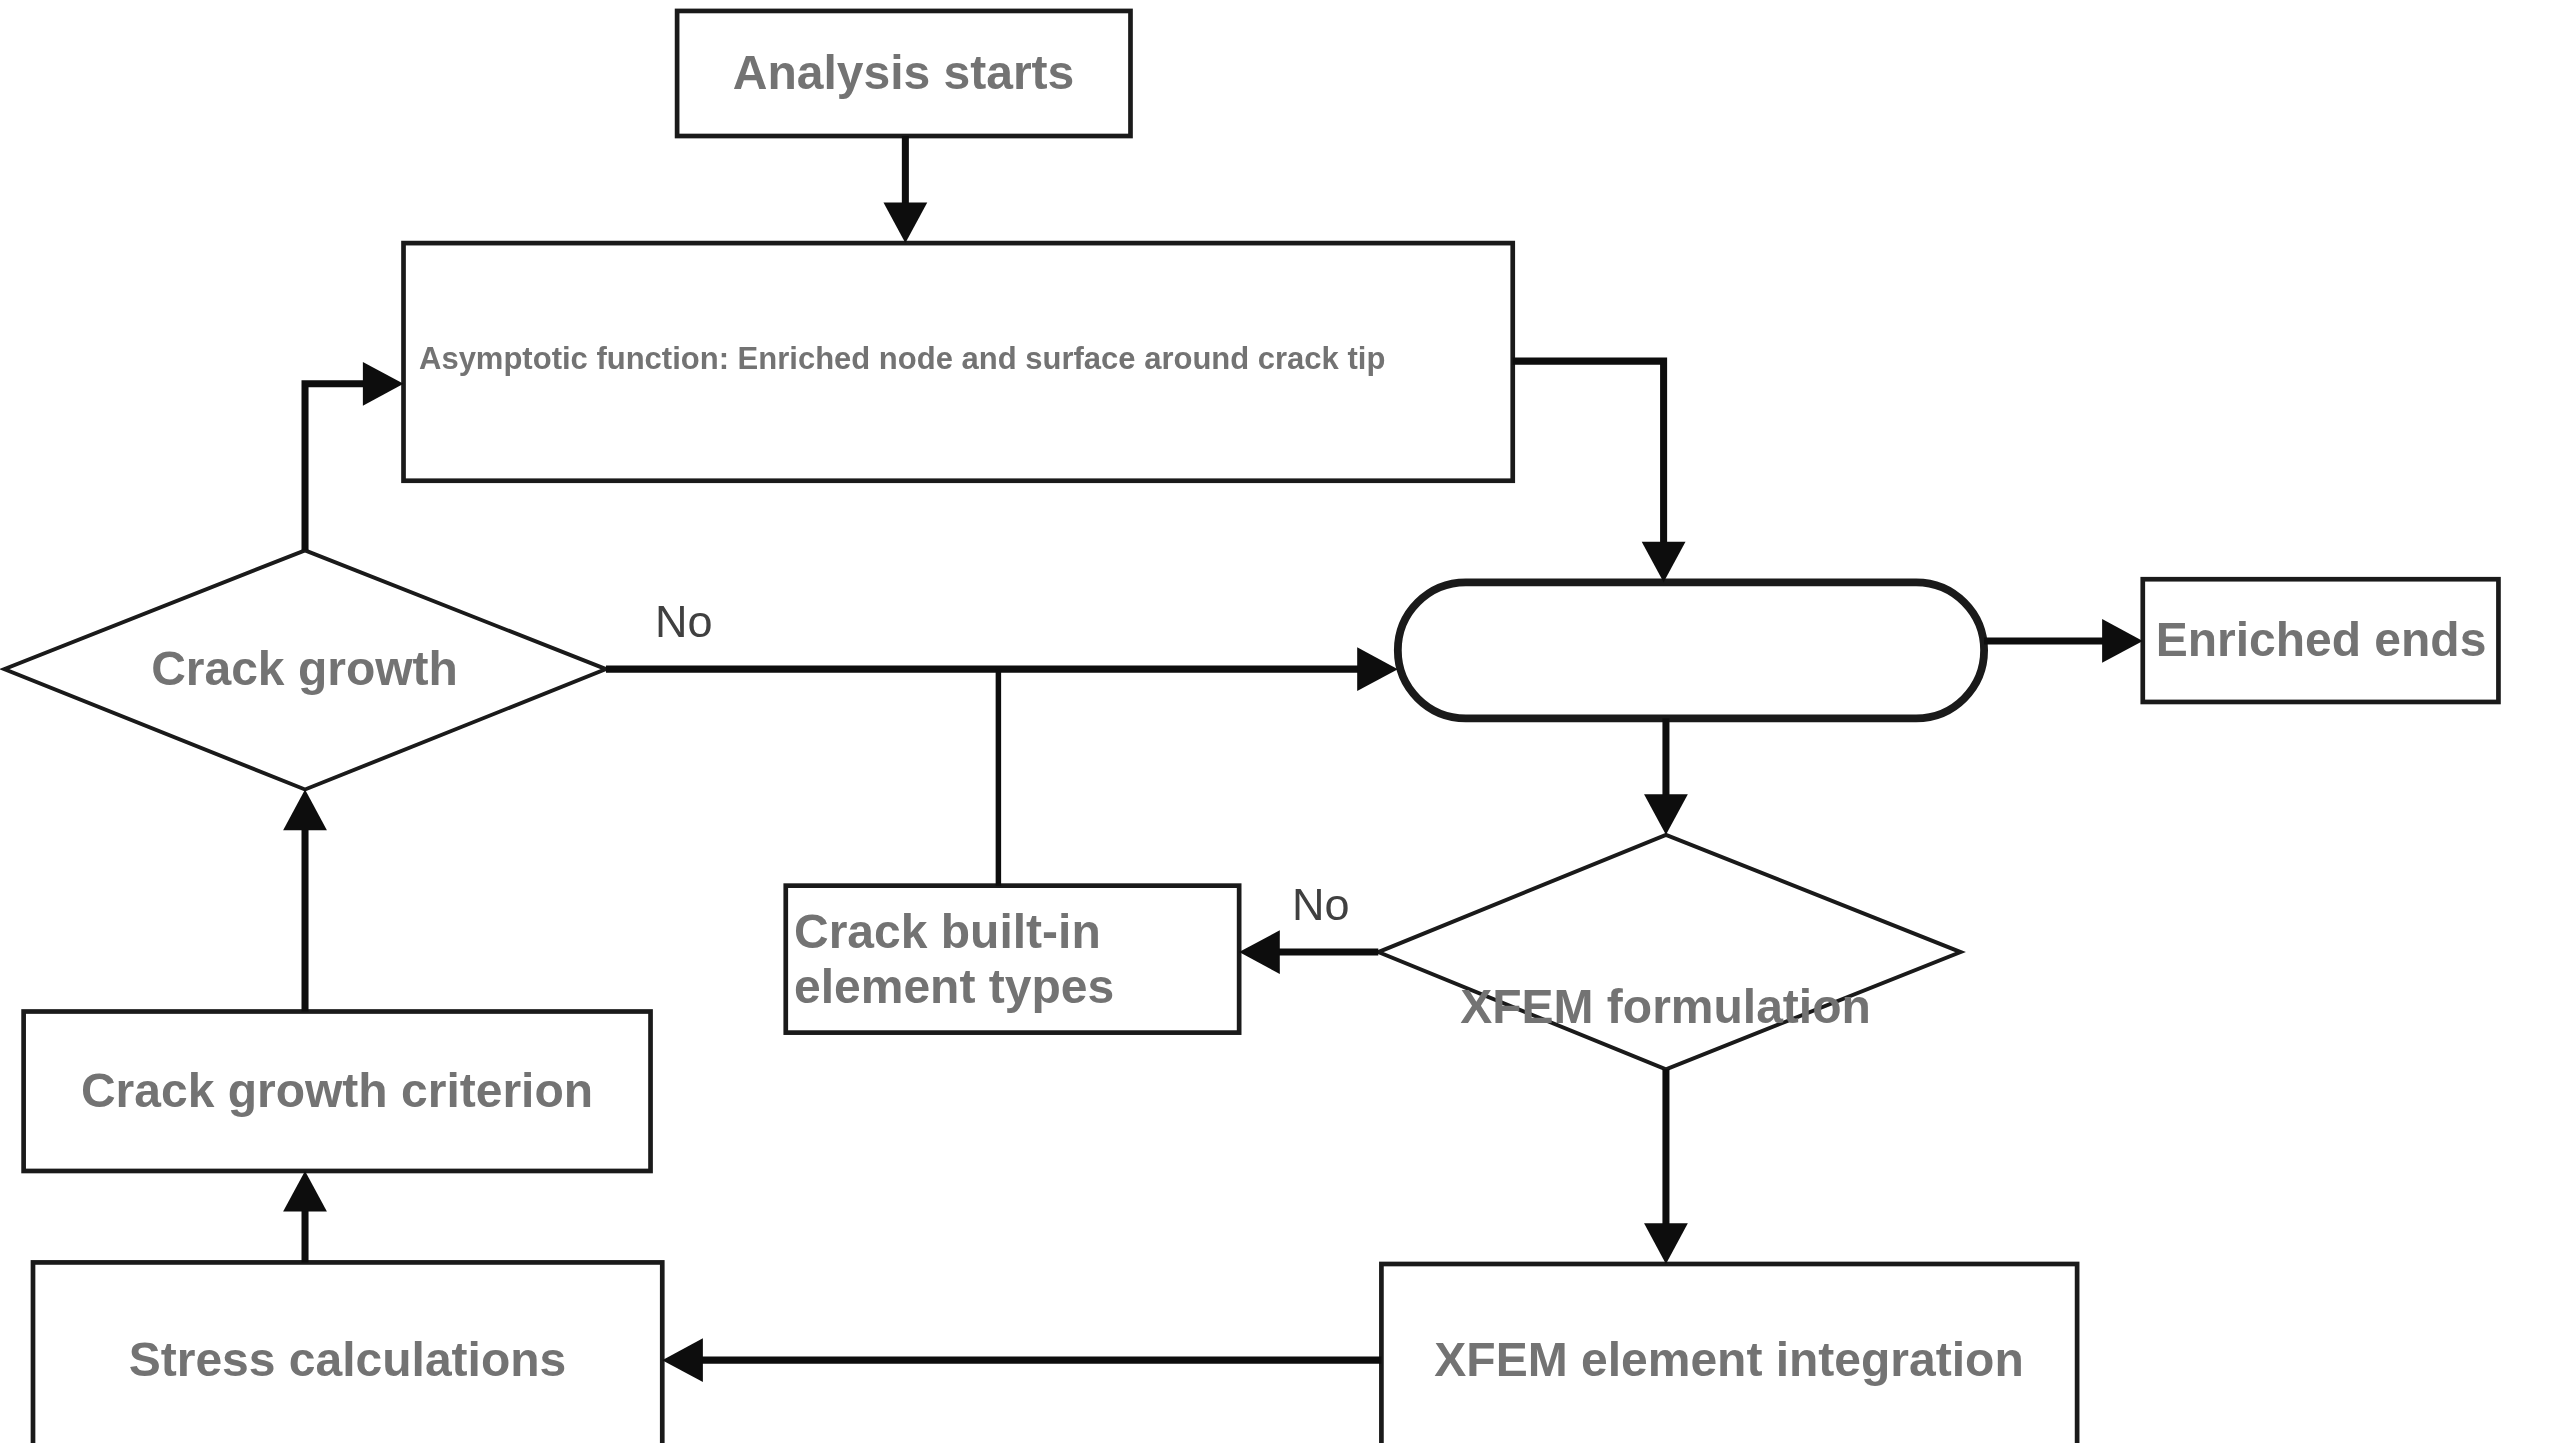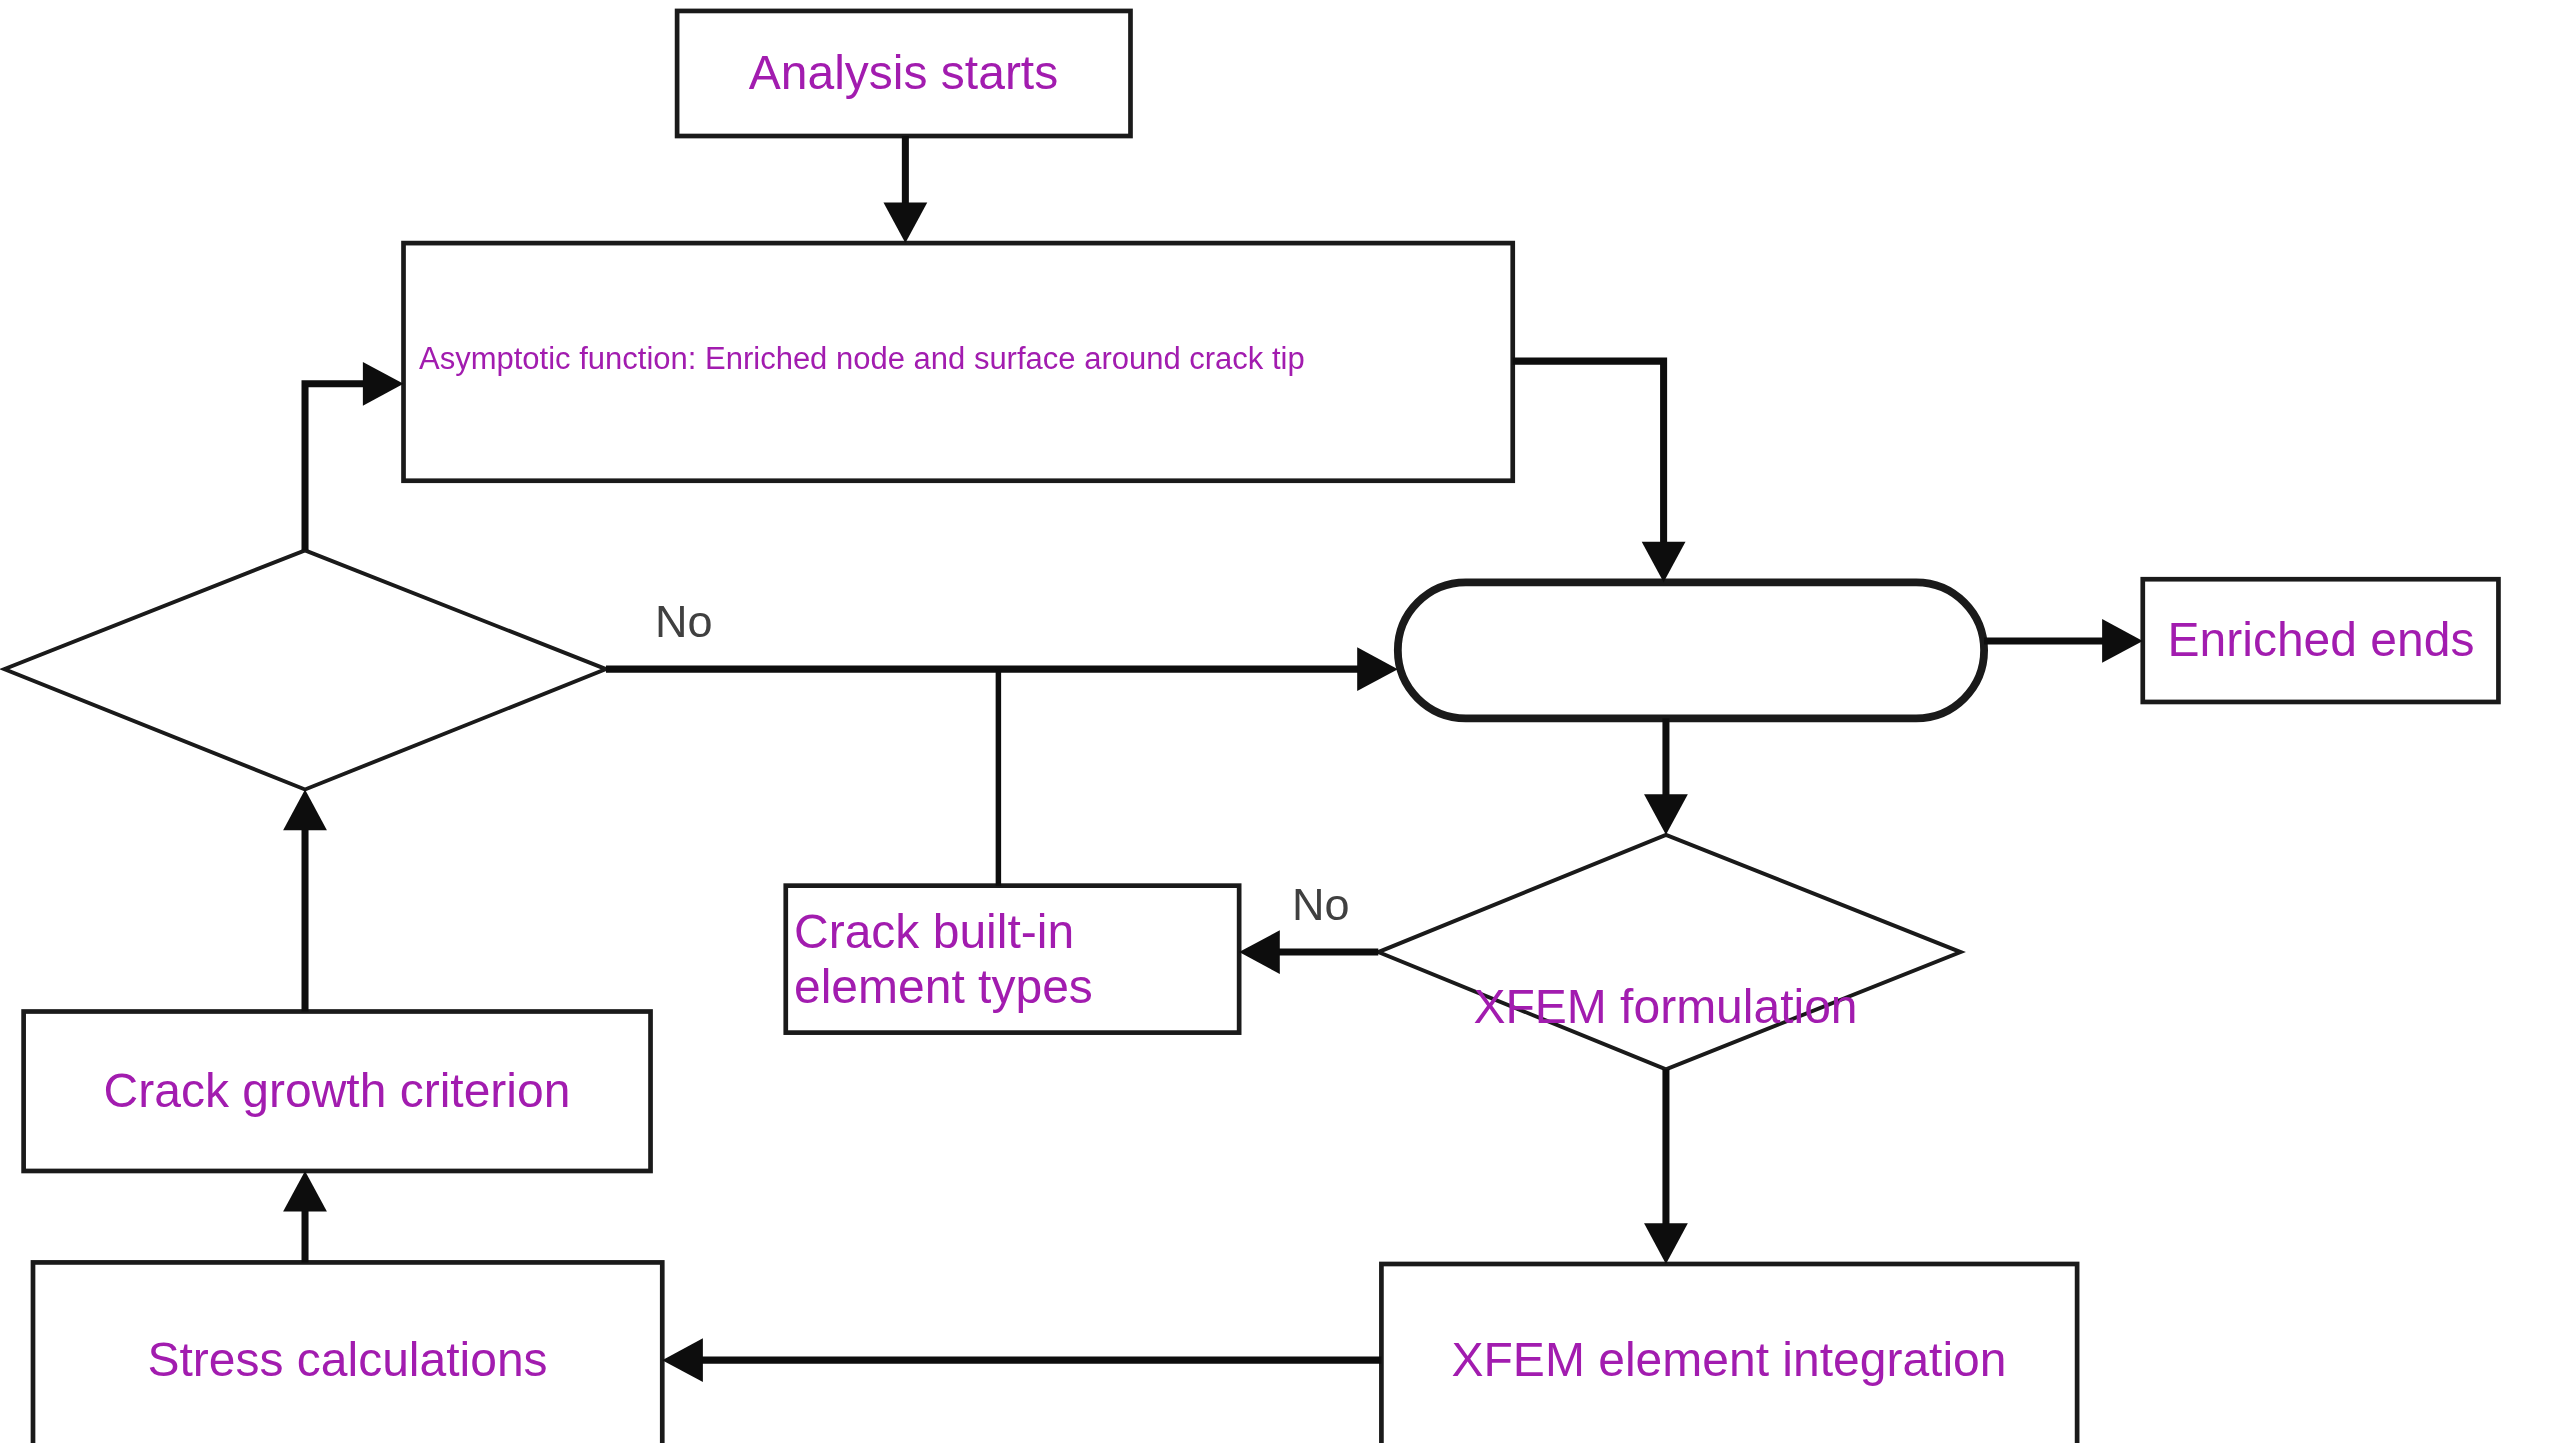--- a/index.html
+++ b/index.html
@@ -46,24 +46,25 @@
     stroke-width: 7;
   }
   .arrowhead { fill: #0d0d0d; stroke: none; }
   .node-label {
     position: absolute;
     display: flex;
     align-items: center;
     justify-content: center;
     text-align: center;
     font-family: "Liberation Sans", sans-serif;
-    color: #a21caf;
+    color: #737373;
     line-height: 1.14;
     white-space: pre-line;
     pointer-events: none;
+    font-weight: bold;
   }
   .lbl-big { font-size: 48px; }
   .lbl-head { font-size: 45px; }
   .lbl-small { font-size: 31px; line-height: 1.42; text-align: left; justify-content: flex-start; }
   .edge-label {
     position: absolute;
     font-family: "Liberation Sans", sans-serif;
     font-size: 45px;
     color: #404040;
     white-space: nowrap;
@@ -157,20 +158,21 @@
     </g>
 
   </svg>
 
   <div class="node-label lbl-big" style="left:677px; top:11px; width:453px; height:125px;">Analysis starts</div>
 
 
   <div class="node-label lbl-small" style="left:419px; top:338px; width:1095px; height:41px;">Asymptotic function: Enriched node and surface around crack tip</div>
 
 
+  <div class="node-label lbl-big" style="left:78px; top:630px; width:453px; height:78px;">Crack growth</div>
 
 
   <div class="node-label lbl-big" style="left:2143px; top:579px; width:356px; height:123px;">Enriched ends</div>
 
   <div class="node-label lbl-big" style="left:794px; top:886px; width:438px; height:147px; text-align:left; justify-content:flex-start;">Crack built-in
 element types</div>
 
   <div class="node-label lbl-big" style="left:1431px; top:968px; width:469px; height:78px;">XFEM formulation</div>
 
   <div class="node-label lbl-big" style="left:23.5px; top:1012px; width:627px; height:159px;">Crack growth criterion</div>

